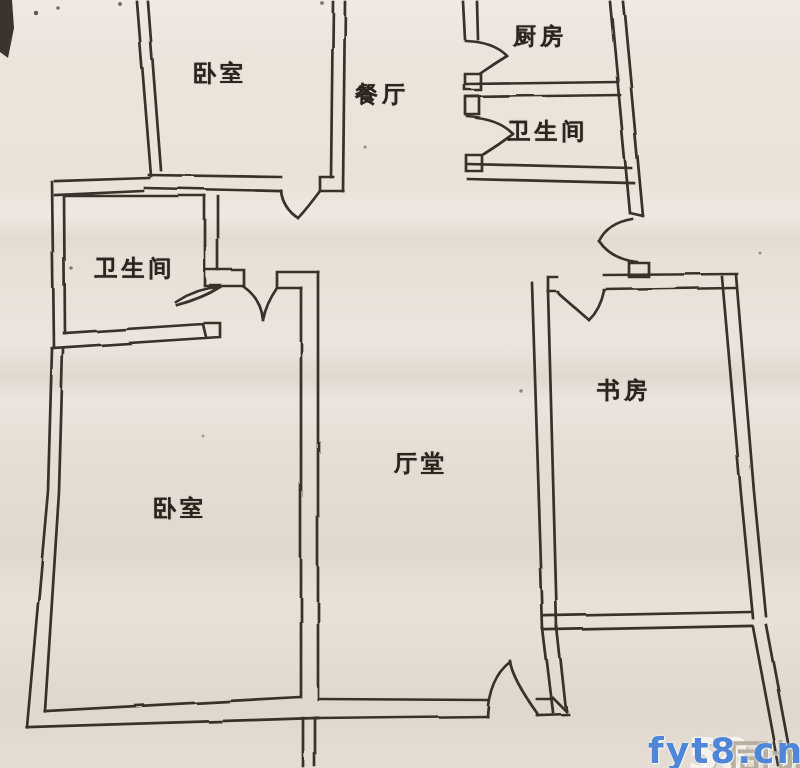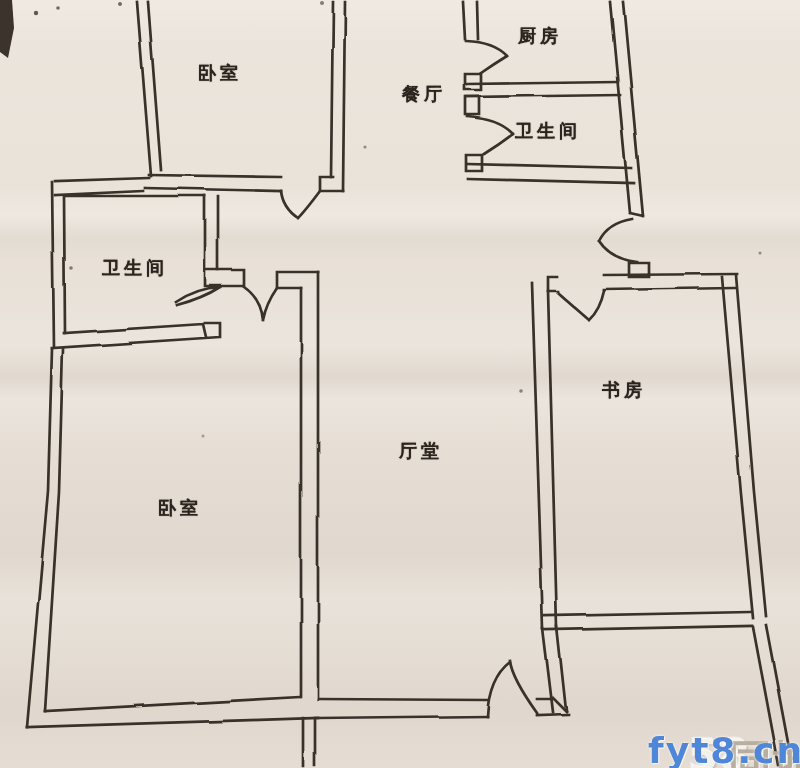--- a/index.html
+++ b/index.html
@@ -13,21 +13,21 @@
         rgba(120,108,95,.05) 31%, rgba(255,255,255,0) 34%,
         rgba(255,255,255,.16) 45%, rgba(120,108,95,.06) 49%,
         rgba(255,255,255,.18) 52%, rgba(255,255,255,0) 58%,
         rgba(120,108,95,.05) 72%, rgba(255,255,255,.10) 78%,
         rgba(120,108,95,.06) 92%, rgba(255,255,255,0) 100%),
       linear-gradient(180deg,#ece5dd 0%,#eae3da 22%,#e8e0d7 38%,
         #e7dfd6 52%,#e6ded5 70%,#e7dfd5 86%,#e5ddd3 100%);
   }
   svg.plan{position:absolute;left:0;top:0;}
   .room-label{position:absolute;transform:translate(-50%,-50%);
-    color:#2b241e;font-weight:700;font-size:18px;letter-spacing:4px;
+    color:#2b241e;font-weight:700;font-size:23px;letter-spacing:4px;
     white-space:nowrap;text-shadow:0 0 1px rgba(43,36,30,.8);}
   .room-label.big{font-size:29px;letter-spacing:5px;}
   .watermark-brand{position:absolute;font-weight:700;font-size:44px;
     letter-spacing:1px;white-space:nowrap;}
   .wm-58{color:rgba(252,250,246,.85);
     text-shadow:1px 1px 2px rgba(150,138,122,.55),-1px -1px 1px rgba(255,255,255,.6);}
   .wm-tc{color:rgba(176,166,150,.9);
     text-shadow:1px 1px 1px rgba(255,255,255,.7);}
   .watermark-site{position:absolute;font-weight:700;font-size:36px;
     letter-spacing:2px;color:#4f86d8;white-space:nowrap;
@@ -141,24 +141,24 @@
       <circle cx="322" cy="3" r="2" opacity=".6"></circle>
       <circle cx="71" cy="268" r="1.8" opacity=".6"></circle>
       <circle cx="365" cy="147" r="1.6" opacity=".5"></circle>
       <circle cx="521" cy="391" r="1.8" opacity=".55"></circle>
       <circle cx="760" cy="253" r="1.5" opacity=".5"></circle>
       <circle cx="203" cy="436" r="1.5" opacity=".4"></circle>
     </g>
   </svg>
 
   <div class="room-label" style="left:220px;top:73px">卧室</div>
-  <div class="room-label" style="left:424px;top:94px">餐厅</div>
+  <div class="room-label" style="left:382px;top:94px">餐厅</div>
   <div class="room-label" style="left:540px;top:36px">厨房</div>
   <div class="room-label" style="left:548px;top:131px">卫生间</div>
   <div class="room-label" style="left:135px;top:268px">卫生间</div>
   <div class="room-label" style="left:624px;top:390px">书房</div>
-  <div class="room-label" style="left:421px;top:451px">厅堂</div>
+  <div class="room-label" style="left:421px;top:463px">厅堂</div>
   <div class="room-label" style="left:180px;top:508px">卧室</div>
 
   <div class="watermark-brand wm-58" style="left:688px;top:730px">58</div>
   <div class="watermark-brand wm-tc" style="left:728px;top:732px">同城</div>
   <div class="watermark-site" style="left:648px;top:730px">fyt8.cn</div>
 </div>
 
 </body></html>

